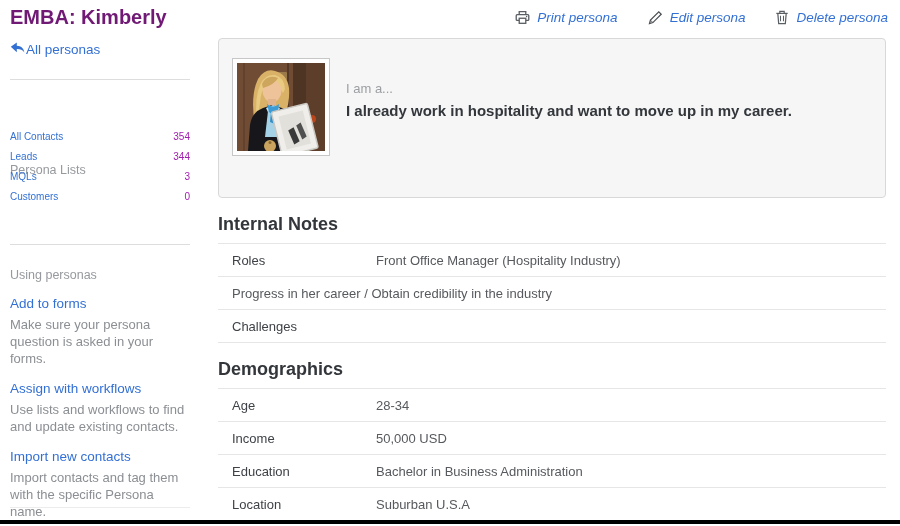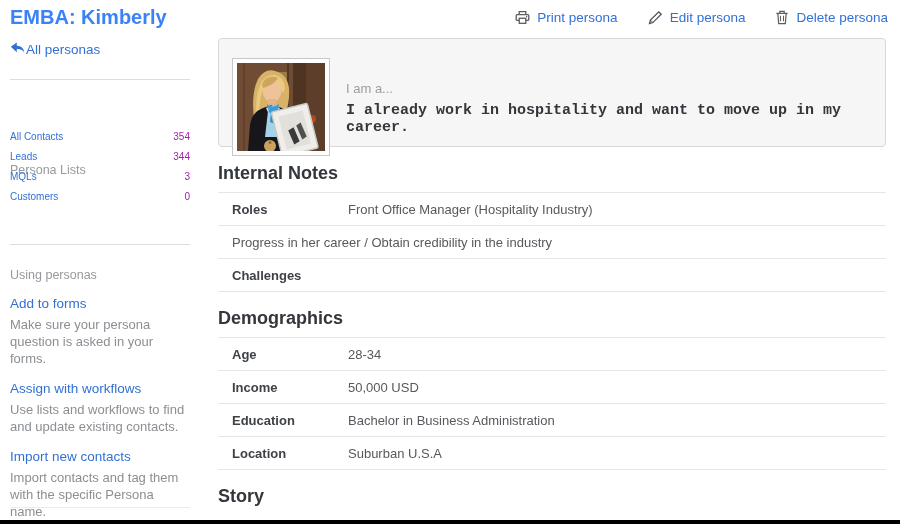--- a/index.html
+++ b/index.html
@@ -10,29 +10,29 @@
     position:relative;
     overflow:hidden;
     color:#33373b;
   }
   a { text-decoration:none; cursor:pointer; }
   .link { color:#3370d4; }
 
   
   .page-title {
     position:absolute; left:10px; top:6px;
-    font-size:20px; font-weight:bold; color:#3b82f6;
+    font-size:20px; font-weight:bold; color:#701a75;
   }
   .toolbar {
     position:absolute; top:10px; right:12px;
     display:flex; align-items:center; gap:30px;
   }
   .toolbar .action {
     display:flex; align-items:flex-start; gap:7px;
-    font-size:13.5px; color:#3370d4;
+    font-size:13.5px; color:#3370d4;font-style:italic;
   }
   .toolbar svg { display:block; }
 
   
   .sidebar { position:absolute; left:10px; top:0; width:180px; }
   .back-link {
     position:absolute; top:41px; left:0;
     display:flex; align-items:center; 
     font-size:13.5px; color:#3370d4;
   }
@@ -53,46 +53,46 @@
   .sb-list-row .count { color:#a21caf; }
   .sb-tips { position:absolute; left:0; top:296px; width:180px; }
   .sb-tip { margin-bottom:14px; }
   .sb-tip .tip-link { display:block; font-size:13.5px; margin-bottom:5px; }
   .sb-tip .tip-desc { font-size:13px; line-height:17px; color:#8b8f93; }
 
   
   .main { position:absolute; left:218px; top:38px; width:668px; }
 
   .persona-card {
-    height:109px; background:#f6f6f6;
+    height:160px; background:#f6f6f6;
     border:1px solid #d8d8d8; border-radius:4px;
     position:relative;
   }
   .photo-frame {
     position:absolute; left:13px; top:19px;
     width:98px; height:98px;
     background:#ffffff; border:1px solid #c7c7c7;
     padding:4px;
   }
   .photo-frame svg { display:block; width:88px; height:88px; }
   .quote-block { position:absolute; left:127px; top:42px; width:520px; }
   .lead-in { font-size:13px; color:#9b9ea2; margin-bottom:6px; }
-  .quote { font-size:15px; font-weight:bold; color:#33373b;font-family:Liberation Mono, monospace; }
+  .quote { font-size:15px; font-weight:bold; color:#33373b; }
 
   .section-heading {
     font-size:18px; font-weight:bold; color:#33373b;
     margin-top:16px; margin-bottom:9px; line-height:20px;
   }
   .rows .prop-row {
     border-top:1px solid #e6e6e6;
     padding:9px 0 8px 14px;
     display:flex; font-size:13px; line-height:15px;
   }
   .rows .prop-row.last { border-bottom:1px solid #e6e6e6; }
-  .prop-label { font-weight:bold; color:#3e4247; width:116px; flex:none; }
+  .prop-label { font-weight:normal; color:#3e4247; width:144px; flex:none; }
   .prop-value { color:#56595d; }
 
   .bottom-bar {
     position:absolute; left:0; top:520px; width:900px; height:4px;
     background:#000000;
   }
 </style>
 </head>
 <body>
 

